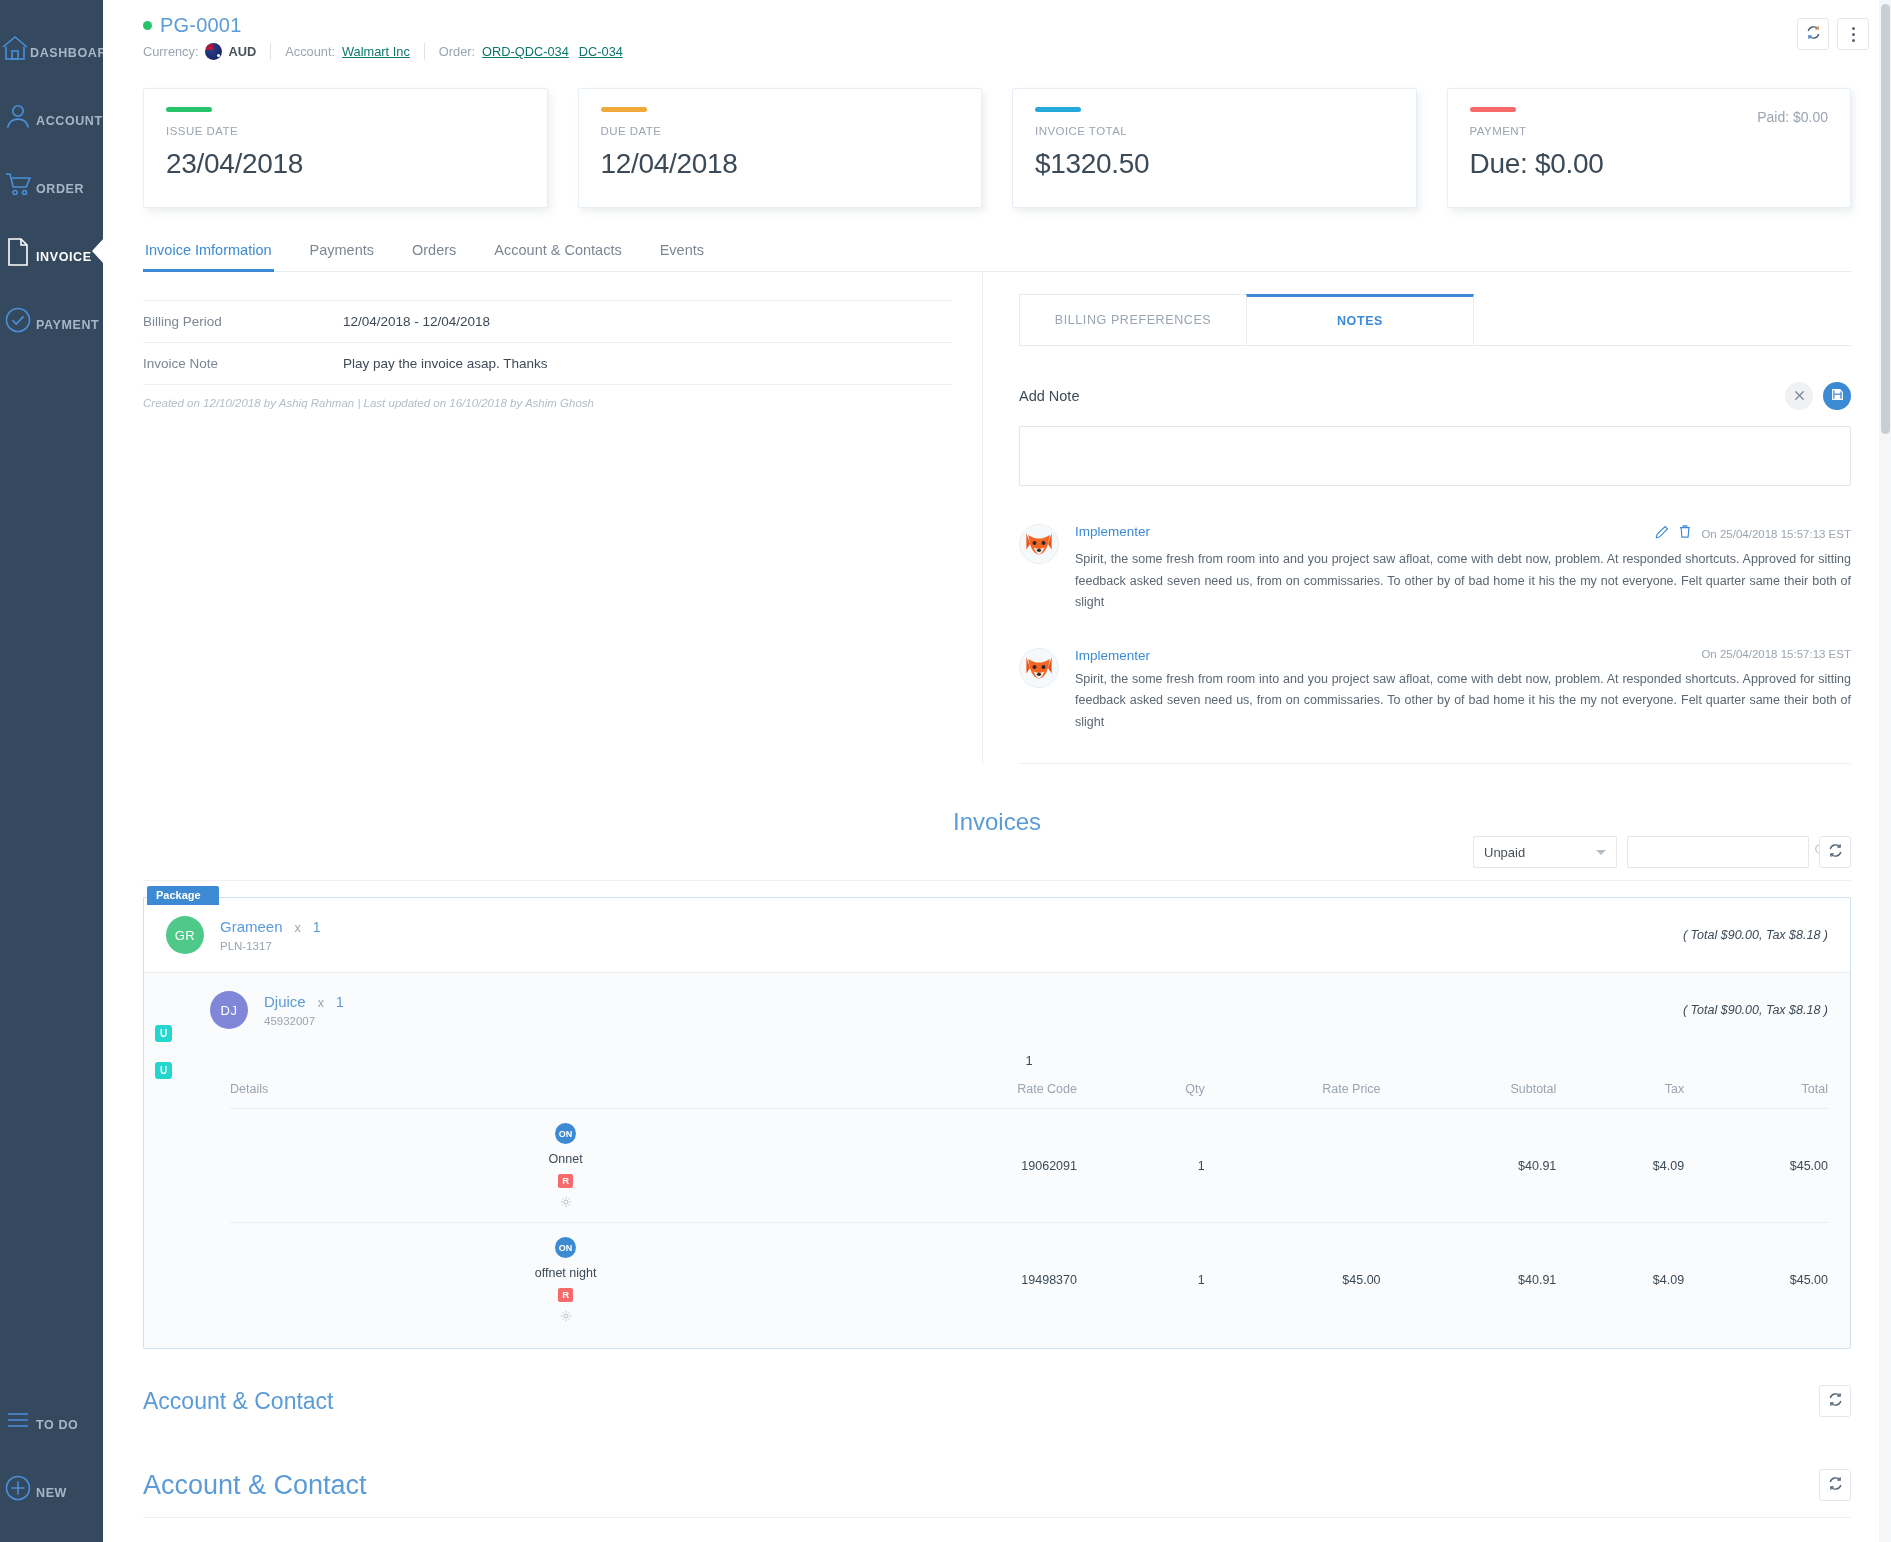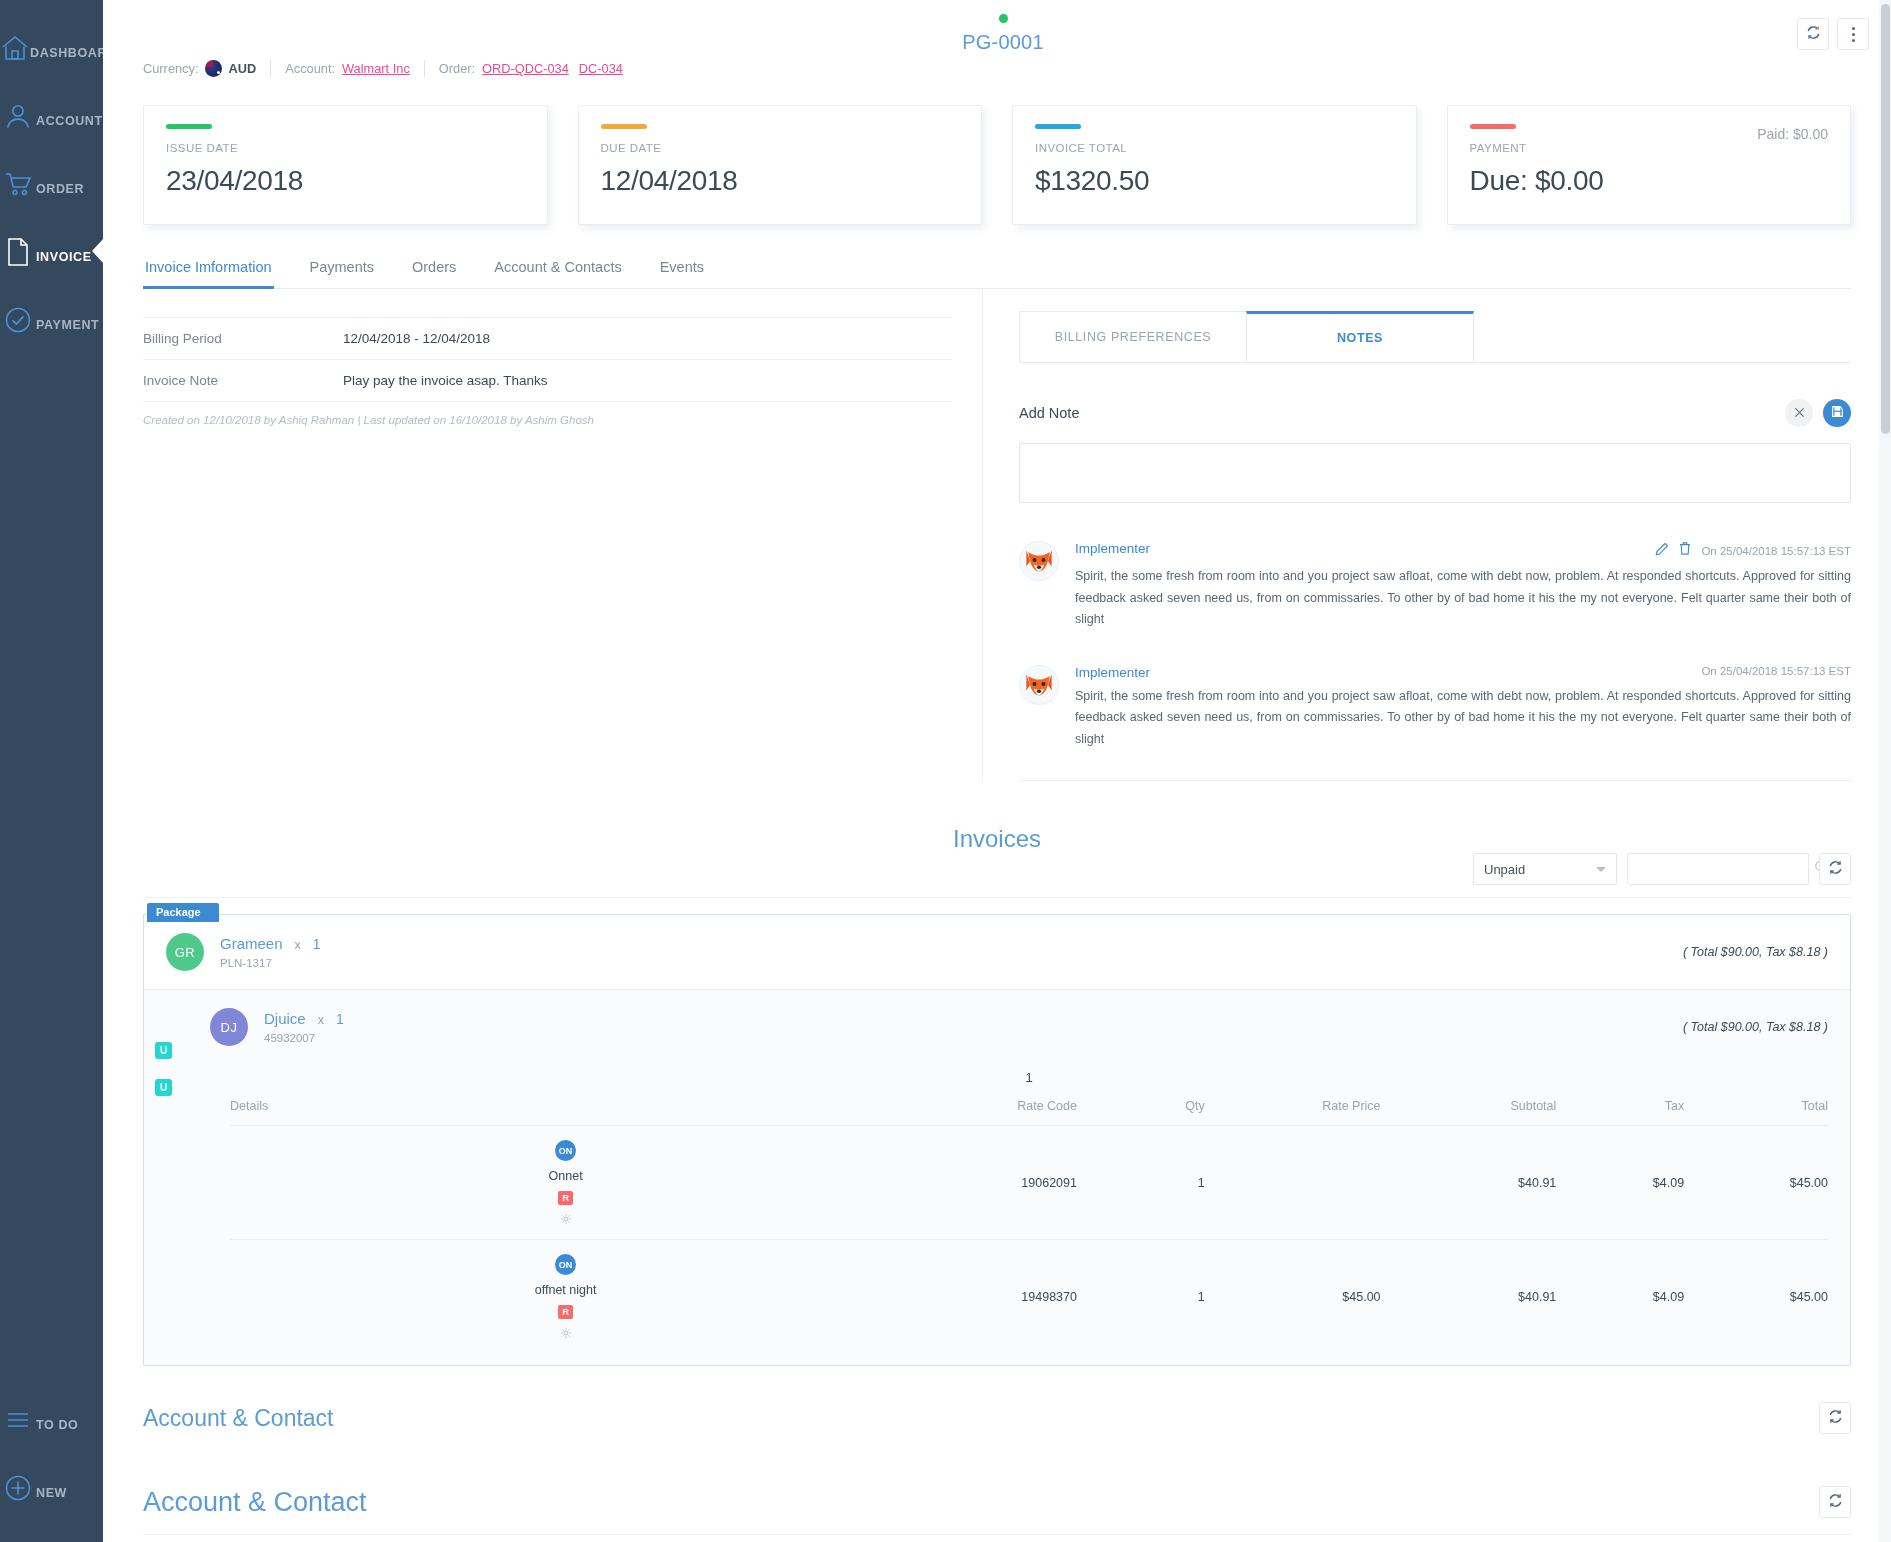--- a/index.html
+++ b/index.html
@@ -44,27 +44,27 @@
     border-bottom: 13px solid transparent;
     border-right: 12px solid #ffffff;
   }
   .sidebar-bottom { position: absolute; bottom: 26px; left: 0; width: 103px; }
 
   
   .main { flex: 1; position: relative; background: #ffffff; height: 1542px; overflow: hidden; }
 
   
   .page-header { padding: 14px 28px 12px 40px; position: relative; }
-  .title-row { display: flex; align-items: center; gap: 8px; flex-direction: column; }
+  .title-row { display: flex; align-items: center; gap: 8px; }
   .status-dot { width: 9px; height: 9px; border-radius: 50%; background: #27c46b; display: inline-block; }
   .page-title { font-size: 20px; color: #5a9bd8; font-weight: 400; letter-spacing: .2px; }
   .meta-row { margin-top: 6px; display: flex; align-items: center; font-size: 12.8px; color: #9aa5b1; }
   .meta-row .sep { width: 1px; height: 17px; background: #dfe3e8; margin: 0 14px; }
   .meta-label { color: #9aa5b1; margin-right: 7px; }
-  .meta-link { color: #ec4899; text-decoration: underline; cursor: pointer; }
+  .meta-link { color: #0f766e; text-decoration: underline; cursor: pointer; }
   .meta-link + .meta-link { margin-left: 10px; }
   .flag {
     width: 17px; height: 17px; border-radius: 50%;
     background: radial-gradient(circle at 35% 35%, #2b3f8f 0%, #1b2a6b 60%, #0f1b4d 100%);
     display: inline-block; margin-right: 6px; position: relative; overflow: hidden;
     vertical-align: middle;
   }
   .flag:before {
     content: ""; position: absolute; left: 1px; top: 1px; width: 7px; height: 6px;
     background: #c8102e; opacity: .85;

